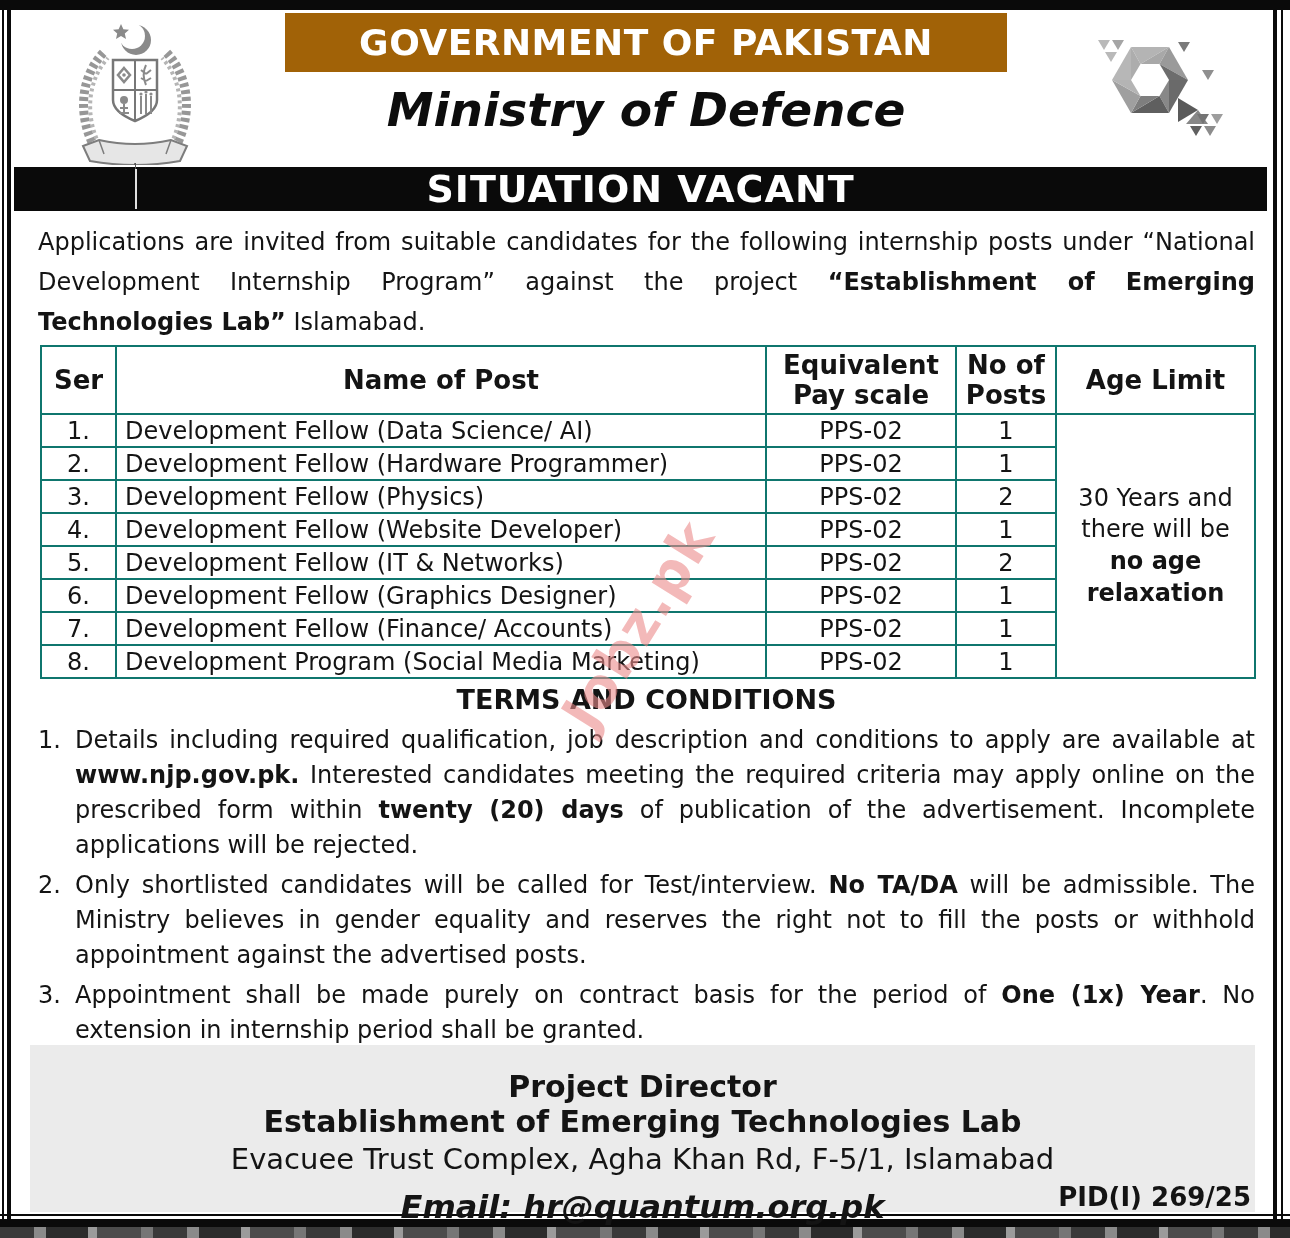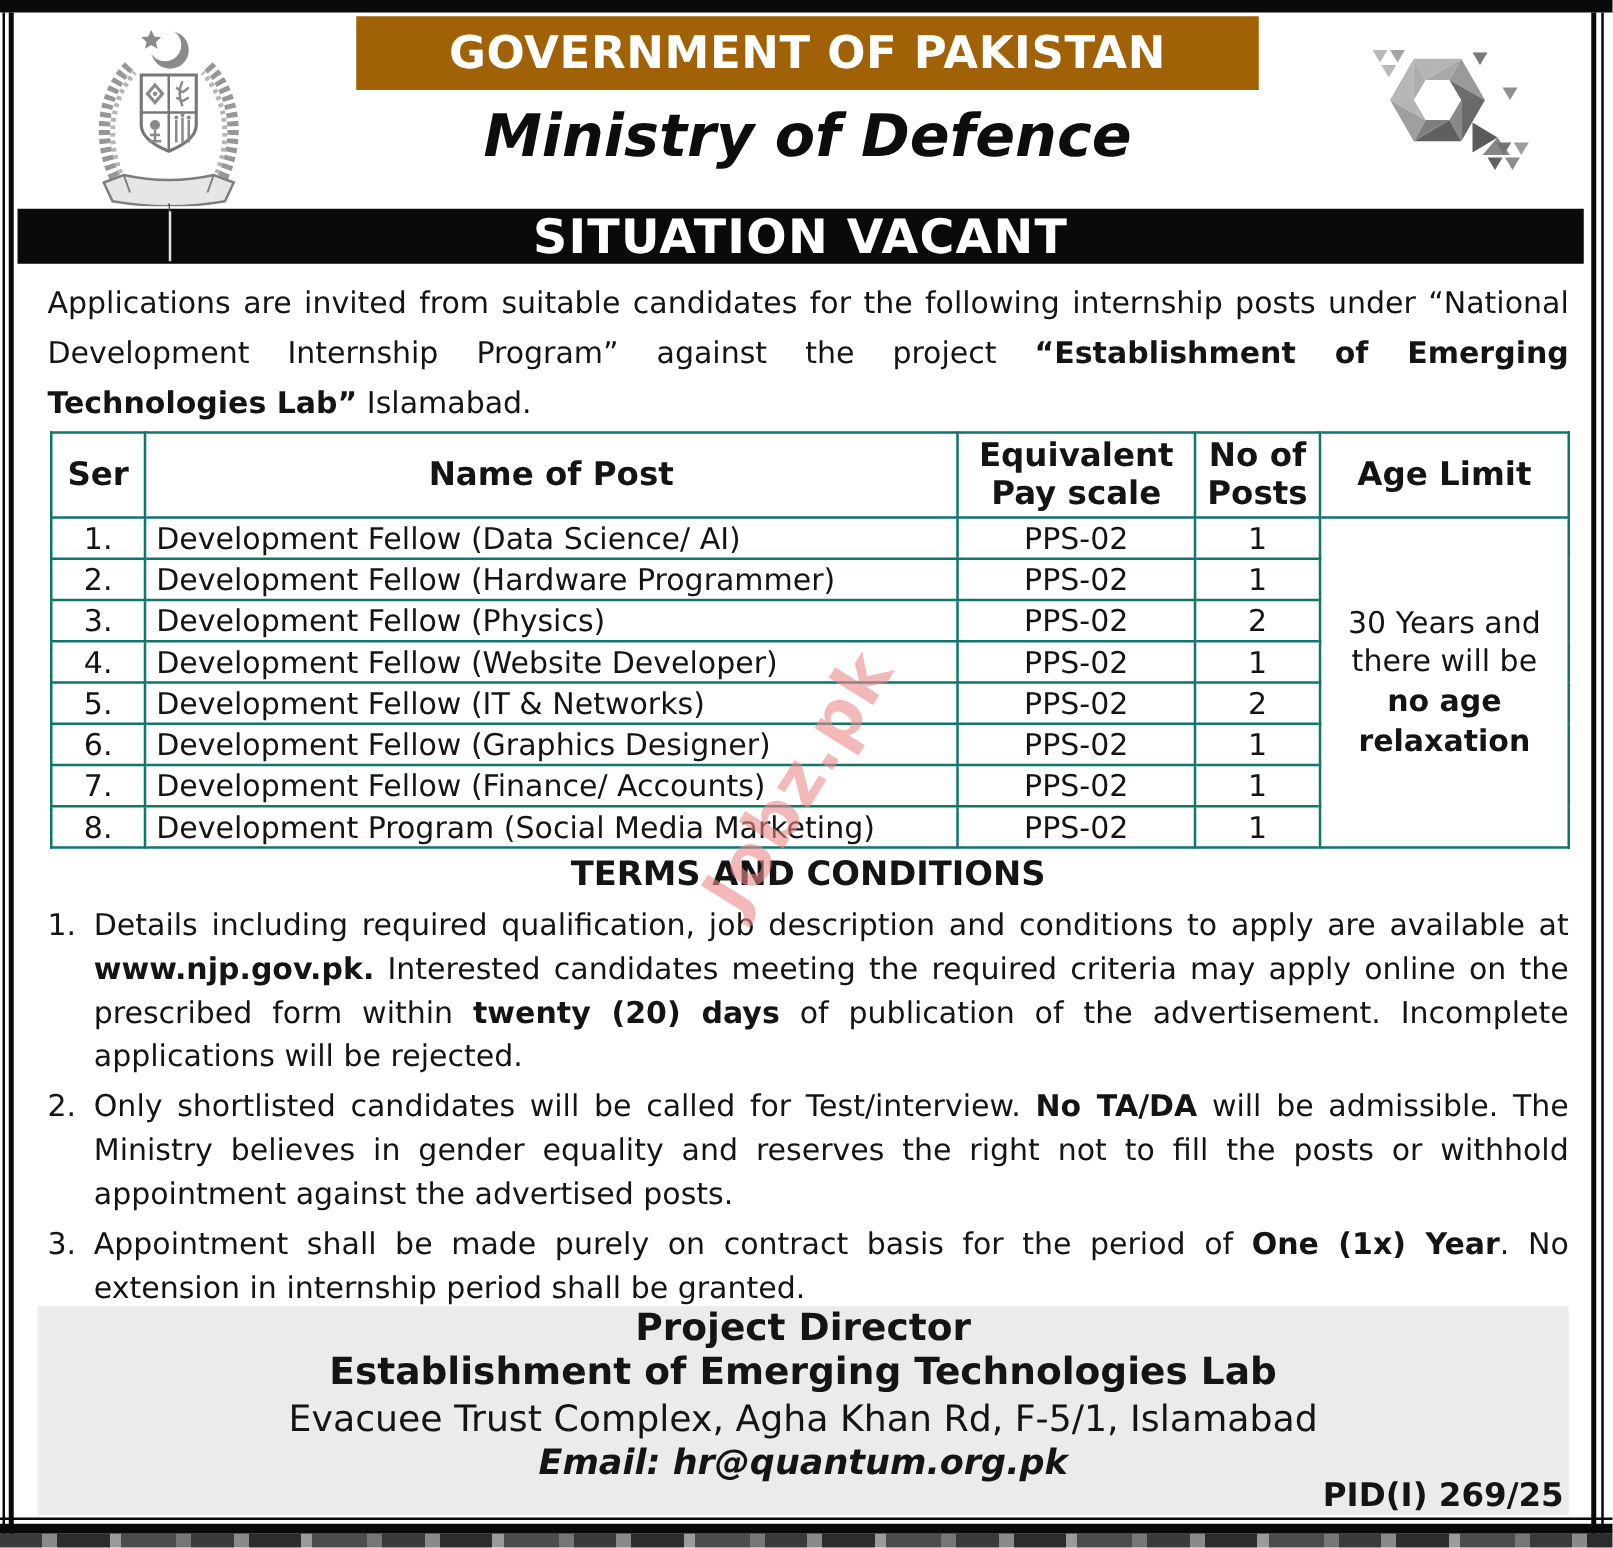--- a/index.html
+++ b/index.html
@@ -53,24 +53,24 @@
 
   
   #terms { left:38px; top:684px; width:1217px; }
   #terms-heading { text-align:center; font-weight:bold; font-size:27px; margin-bottom:8px; }
   .term-item { display:flex; font-size:24px; line-height:35px; margin-bottom:5px; }
   .term-num  { width:37px; flex:none; }
   .term-text { flex:1; text-align:justify; }
 
   
   #footer { left:30px; top:1045px; width:1225px; height:167px; background:#ebebeb; text-align:center; }
-  .f1 { font-size:30px; font-weight:bold; padding-top:0; }
+  .f1 { font-size:30px; font-weight:bold; padding-top:24px; }
   .f2 { font-size:30px; font-weight:bold; }
   .f3 { font-size:29px; margin-top:3px; }
-  .f4 { font-size:28px; font-weight:bold; font-style:italic; margin-top:1px; }
+  .f4 { font-size:32px; font-weight:bold; font-style:italic; margin-top:12px; }
   #pid { position:absolute; right:4px; bottom:0; font-weight:bold; font-size:26px; }
 
   
   #watermark { left:488px; top:582px; width:300px; height:86px;
     display:flex; align-items:center; justify-content:center;
     transform:rotate(-58deg); font-size:55px; font-weight:bold;
     color:rgba(235,138,138,.6); letter-spacing:1px; z-index:6; pointer-events:none; }
 </style>
 </head>
 <body>

